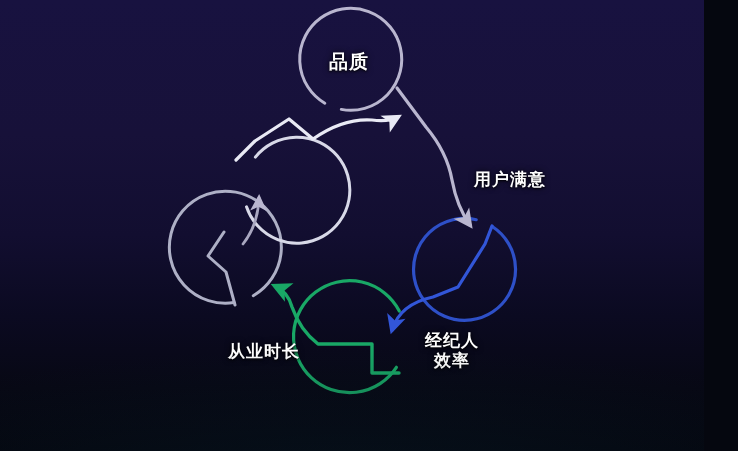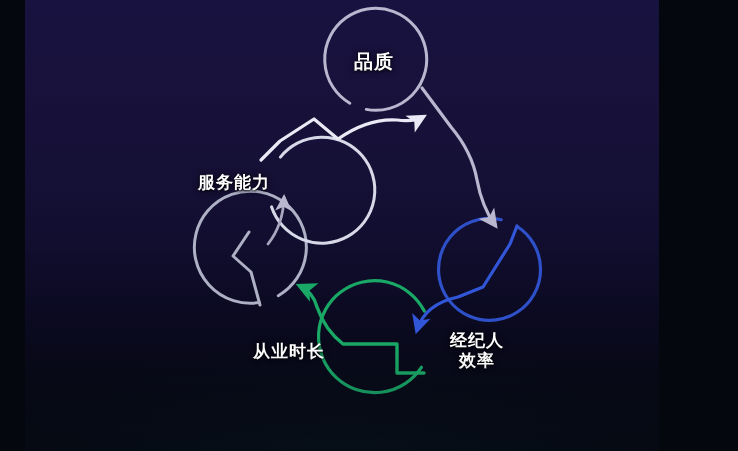--- a/index.html
+++ b/index.html
@@ -2,32 +2,31 @@
 <html><head>
 <meta charset="utf-8">
 <style>
   html, body {
     margin: 0;
     padding: 0;
     background: #05070f;
   }
   #stage {
     position: relative;
-    width: 634px;
+    width: 704px;
     height: 451px;
     overflow: hidden;
     background: linear-gradient(to bottom,
         #181240 0%,
         #171139 30%,
         #120e30 52%,
         #0b0a21 70%,
         #070814 86%,
         #04060e 100%);
     font-family: "Liberation Sans", "DejaVu Sans", sans-serif;
-    margin-left: 25px;
   }
   #stage::after {
     content: "";
     position: absolute;
     left: 0; right: 0; bottom: 0;
     height: 46%;
     background: radial-gradient(120% 100% at 50% 120%,
         rgba(8,26,38,0.55) 0%, rgba(5,8,16,0.0) 70%);
     pointer-events: none;
   }
@@ -124,22 +123,22 @@
       <path d="M 236 160 L 255 141 L 289 119 L 313 139 Q 343 118 372 120 Q 389 122 398 117" fill="none" stroke="#e9eaf5" stroke-width="3.2" stroke-linecap="round" stroke-linejoin="round" marker-end="url(#ah-white)"></path>
     </g>
 
     <g>
       <path d="M 243 244 Q 258 225 259 198" fill="none" stroke="#a9a7c0" stroke-width="2.8" stroke-linecap="round" marker-end="url(#ah-gray)"></path>
     </g>
   </svg>
 
   <div class="node-label size-lg" style="left:349px; top:62px;">品质</div>
 
+  <div class="node-label size-md" style="left:510px; top:180px;">用户满意</div>
 
   <div class="node-label size-md" style="left:452px; top:351px;">经纪人
 效率</div>
 
   <div class="node-label size-md" style="left:264px; top:352px;">从业时长</div>
 
-  <div class="node-label size-md" style="left:209px; top:183px;">服务能力</div>
 
 
 </div>
 
 </body></html>

